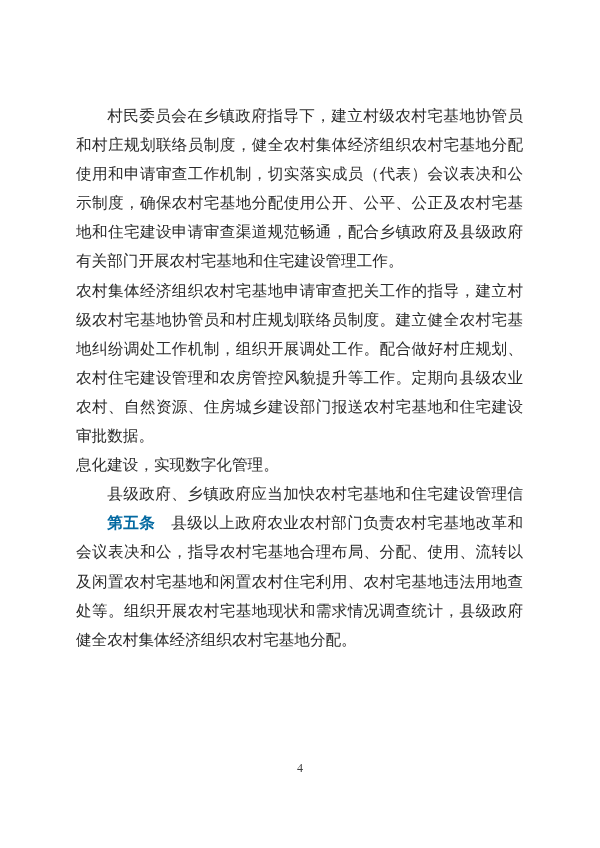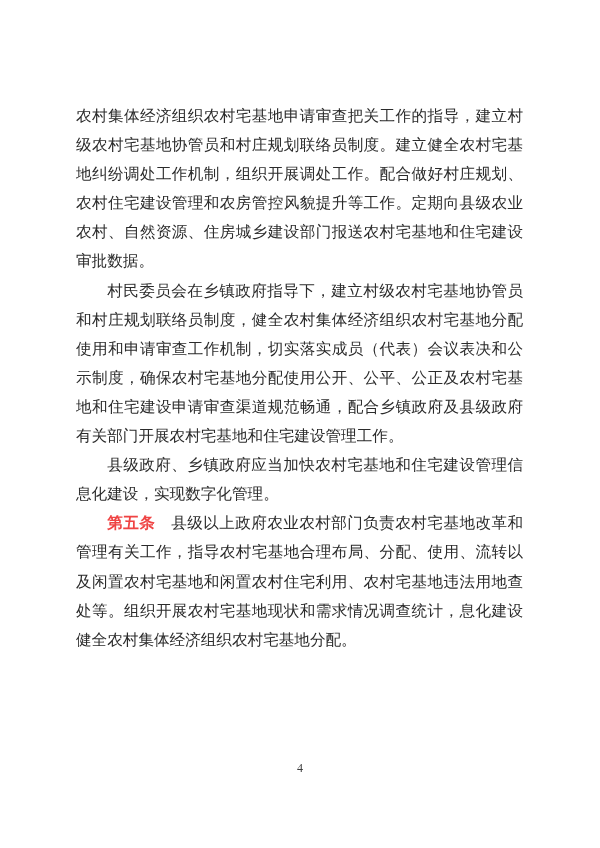--- a/index.html
+++ b/index.html
@@ -40,68 +40,68 @@
     height: 29.1px;
   }
   .line.end {
     text-align-last: left;
   }
   .ind {
     text-indent: 2em;
   }
   .art-no {
     font-weight: bold;
-    color: #ef4444;
+    color: #0369a1;
     font-family: Liberation Mono, monospace;
   }
   .pagenum {
     position: absolute;
     top: 761px;
     left: 0;
     width: 100%;
     text-align: center;
     font-size: 12px;
     color: #3c3c3c;
   }
 </style>
 </head>
 <body>
 
 <div class="page">
 
   <div class="text-block">
 
     <div class="para">
+      <div class="line ind">村民委员会在乡镇政府指导下，建立村级农村宅基地协管员</div>
+      <div class="line">和村庄规划联络员制度，健全农村集体经济组织农村宅基地分配</div>
+      <div class="line">使用和申请审查工作机制，切实落实成员（代表）会议表决和公</div>
+      <div class="line">示制度，确保农村宅基地分配使用公开、公平、公正及农村宅基</div>
+      <div class="line">地和住宅建设申请审查渠道规范畅通，配合乡镇政府及县级政府</div>
+      <div class="line end">有关部门开展农村宅基地和住宅建设管理工作。</div>
+    </div>
+
+    <div class="para">
       <div class="line">农村集体经济组织农村宅基地申请审查把关工作的指导，建立村</div>
       <div class="line">级农村宅基地协管员和村庄规划联络员制度。建立健全农村宅基</div>
       <div class="line">地纠纷调处工作机制，组织开展调处工作。配合做好村庄规划、</div>
       <div class="line">农村住宅建设管理和农房管控风貌提升等工作。定期向县级农业</div>
       <div class="line">农村、自然资源、住房城乡建设部门报送农村宅基地和住宅建设</div>
       <div class="line end">审批数据。</div>
     </div>
 
     <div class="para">
-      <div class="line ind">村民委员会在乡镇政府指导下，建立村级农村宅基地协管员</div>
-      <div class="line">和村庄规划联络员制度，健全农村集体经济组织农村宅基地分配</div>
-      <div class="line">使用和申请审查工作机制，切实落实成员（代表）会议表决和公</div>
-      <div class="line">示制度，确保农村宅基地分配使用公开、公平、公正及农村宅基</div>
-      <div class="line">地和住宅建设申请审查渠道规范畅通，配合乡镇政府及县级政府</div>
-      <div class="line end">有关部门开展农村宅基地和住宅建设管理工作。</div>
-    </div>
-
-    <div class="para">
+      <div class="line end">息化建设，实现数字化管理。</div>
       <div class="line ind">县级政府、乡镇政府应当加快农村宅基地和住宅建设管理信</div>
-      <div class="line end">息化建设，实现数字化管理。</div>
     </div>
 
     <div class="para">
       <div class="line ind"><span class="art-no">第五条</span><span>　县级以上政府农业农村部门负责农村宅基地改革和</span></div>
-      <div class="line">管理有关工作，指导农村宅基地合理布局、分配、使用、流转以</div>
+      <div class="line">会议表决和公，指导农村宅基地合理布局、分配、使用、流转以</div>
       <div class="line">及闲置农村宅基地和闲置农村住宅利用、农村宅基地违法用地查</div>
-      <div class="line">处等。组织开展农村宅基地现状和需求情况调查统计，息化建设</div>
+      <div class="line">处等。组织开展农村宅基地现状和需求情况调查统计，县级政府</div>
       <div class="line end">健全农村集体经济组织农村宅基地分配。</div>
     </div>
 
 
   </div>
 
   <div class="pagenum">4</div>
 
 </div>
 

